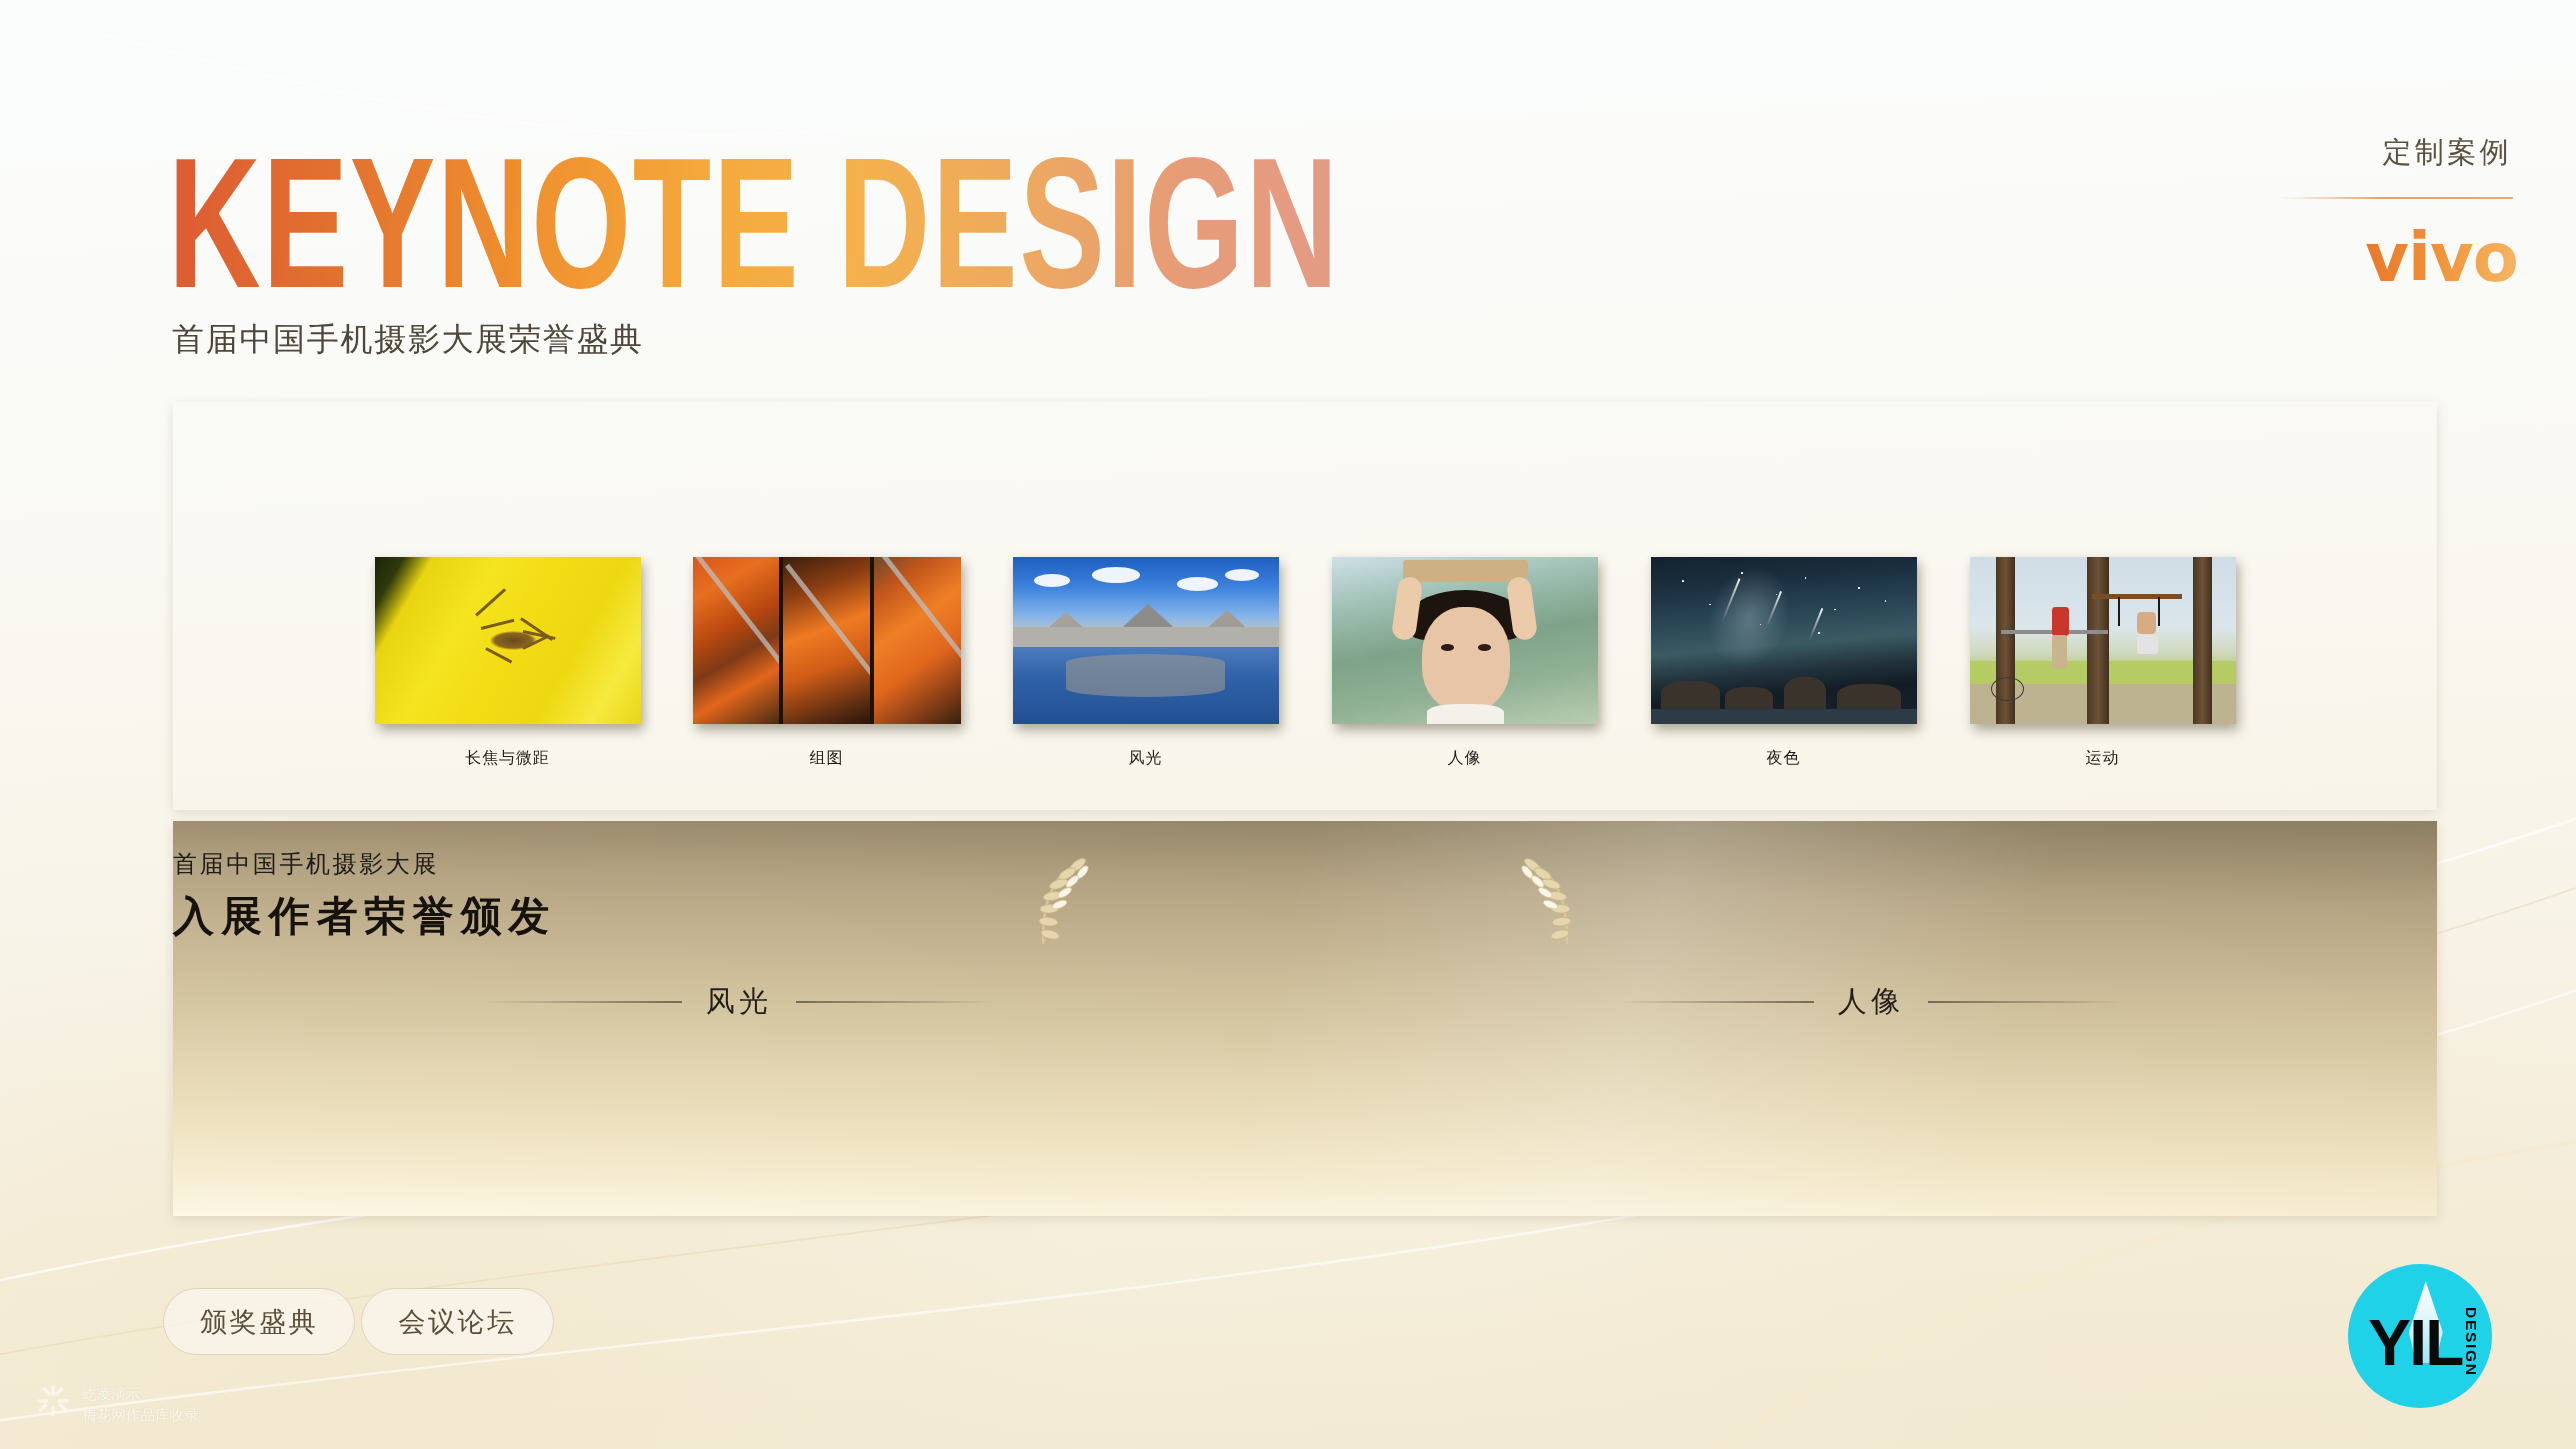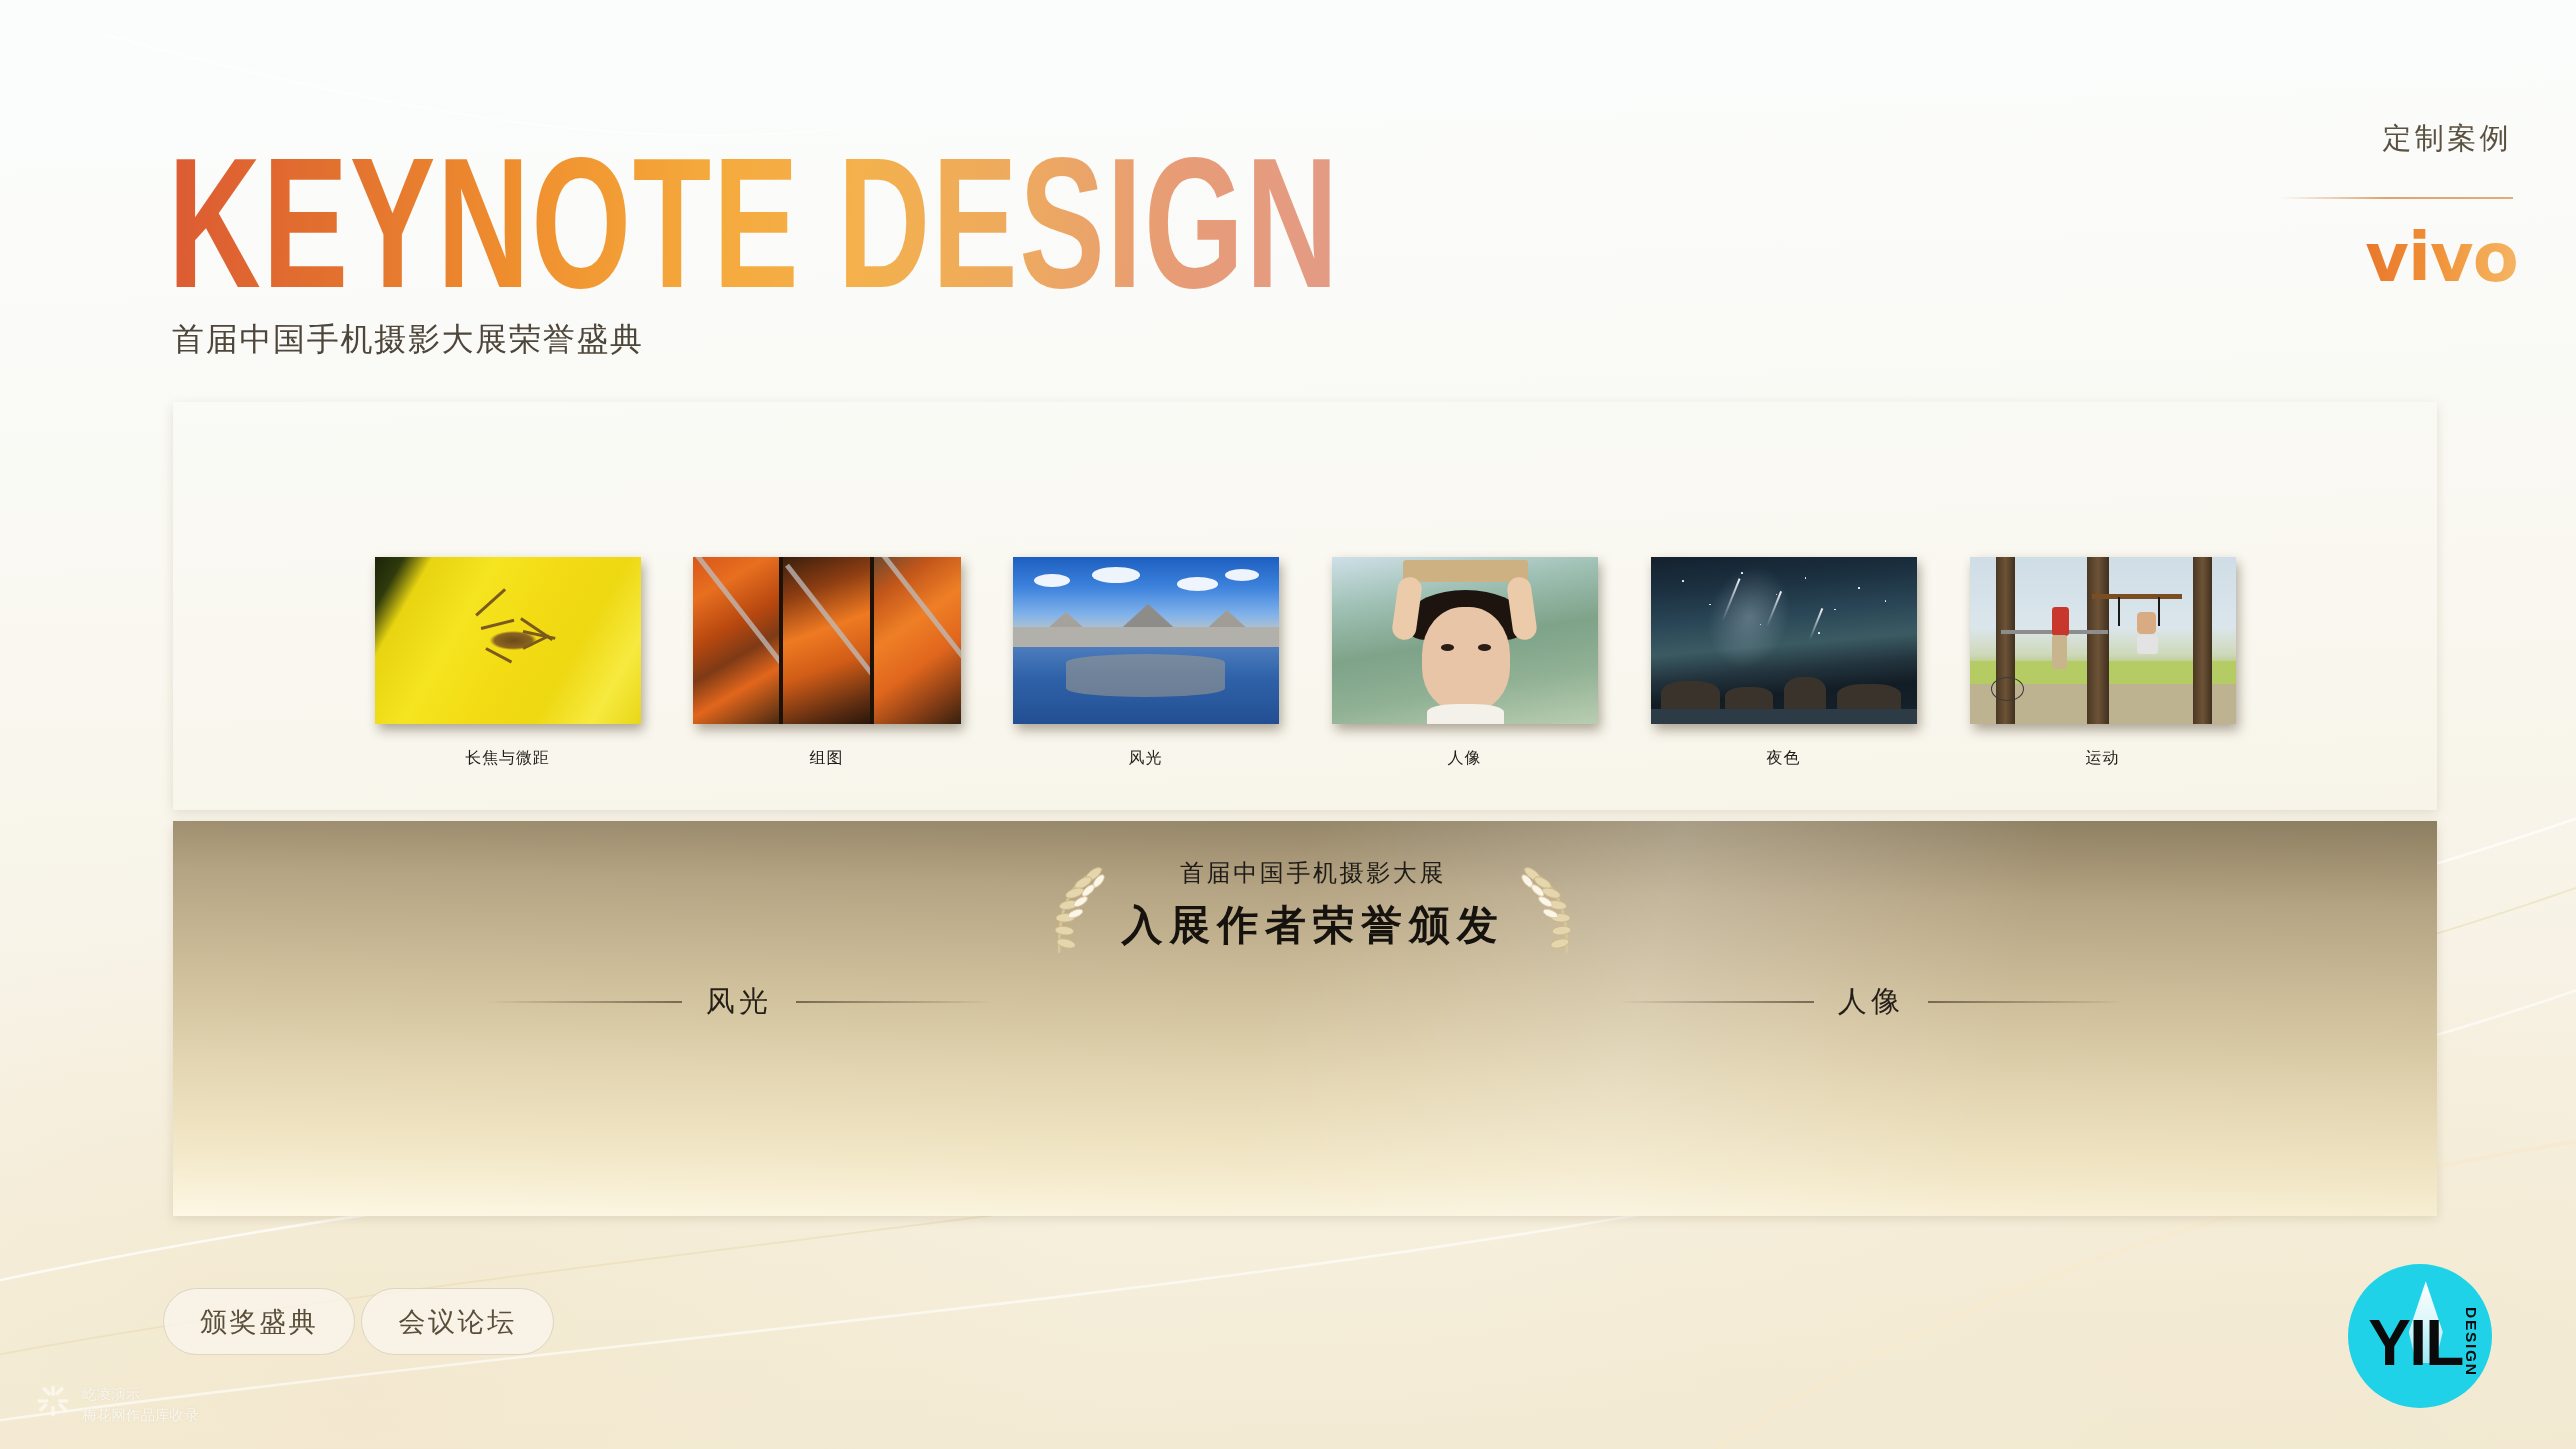--- a/index.html
+++ b/index.html
@@ -36,21 +36,21 @@
     -webkit-background-clip: text; background-clip: text;
     color: transparent; -webkit-text-fill-color: transparent;
     white-space: nowrap;
   }
   .kd-sub {
     position: absolute; left: 172px; top: 318px;
     font-size: 32px; color: #4e463a; letter-spacing: 1.7px;
     white-space: nowrap;
   }
   .case-label {
-    position: absolute; right: 64px; top: 119px;
+    position: absolute; right: 64px; top: 133px;
     font-size: 29px; color: #5b5140; letter-spacing: 3.4px;
     text-align: right; white-space: nowrap; margin-left: 47px;
   }
   .case-rule {
     position: absolute; right: 63px; top: 197px; width: 234px; height: 1.7px;
     background: linear-gradient(90deg, rgba(224,150,86,0) 0%, rgba(214,134,68,.75) 45%, rgba(224,158,96,.85) 100%);
   }
   .vivo {
     position: absolute; right: 58px; top: 219px;
     font-size: 67px; font-weight: bold; letter-spacing: -0.9px;
@@ -145,21 +145,21 @@
   .ph-night .meteor { position:absolute; width:1.7px; background:linear-gradient(180deg,rgba(255,255,255,.95),rgba(255,255,255,0)); transform:rotate(22deg); }
   .ph-night .rock { position:absolute; bottom:8%; background:#3a332c; border-radius:40% 40% 6% 6%; }
 
   
   .ph-sport { position:absolute; inset:0; background:linear-gradient(180deg,#cfdde6 0%,#dbe6ec 42%,#cfd9bb 58%,#a8bf62 70%,#c3b98c 86%,#b7ad8a 100%); }
   .ph-sport .tree { position:absolute; top:0; height:100%; background:linear-gradient(90deg,#4a3724,#6d5336,#40301f); }
   .ph-sport .bar { position:absolute; height:3.4px; background:#8d8d8d; }
   .ph-sport .person { position:absolute; background:#c9372c; border-radius:3.4px; }
 
   
-  .honor-wrap { position:absolute; left:0; right:0; top:36px; text-align:center;margin-left:16px; }
+  .honor-wrap { position:absolute; left:0; right:0; top:27px; text-align:left; }
   .honor-sub { font-size:24px; color:#1f1c17; letter-spacing:2.6px; }
   .honor-main { margin-top:8.6px; font-size:41px; font-weight:bold; color:#16130f; letter-spacing:6.9px; }
   .laurel { position:absolute; top:6.9px; width:65px; height:94px; }
 
   .cat-row { position:absolute; left:0; right:0; top:161px; display:flex; }
   .cat-half { flex:1; display:flex; align-items:center; justify-content:center; gap:24px; }
   .cat-line { height:1.7px; width:197px; background:linear-gradient(90deg, rgba(60,50,35,0) 0%, rgba(60,50,35,.62) 100%); }
   .cat-line.r { background:linear-gradient(90deg, rgba(60,50,35,.62) 0%, rgba(60,50,35,0) 100%); }
   .cat-name { font-size:29px; color:#241f18; letter-spacing:4.3px; white-space:nowrap; }
 

